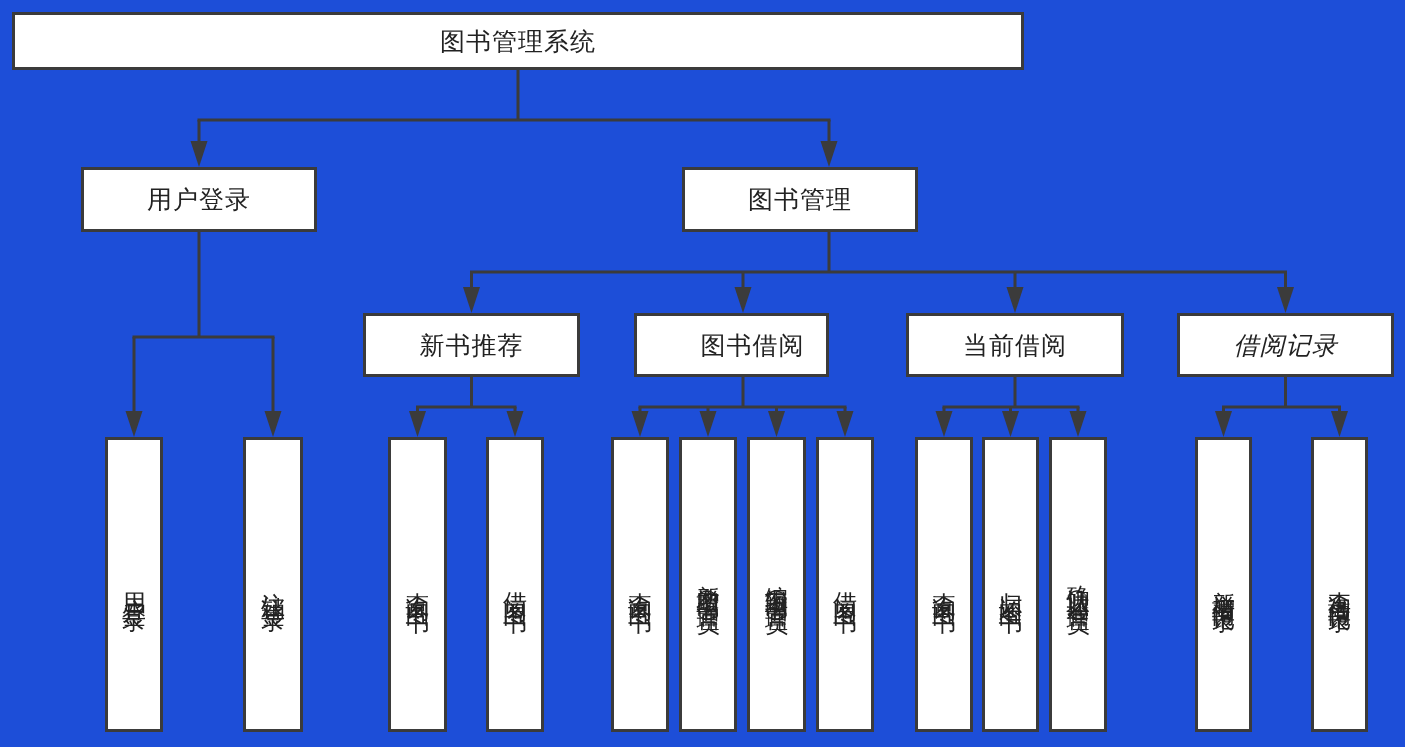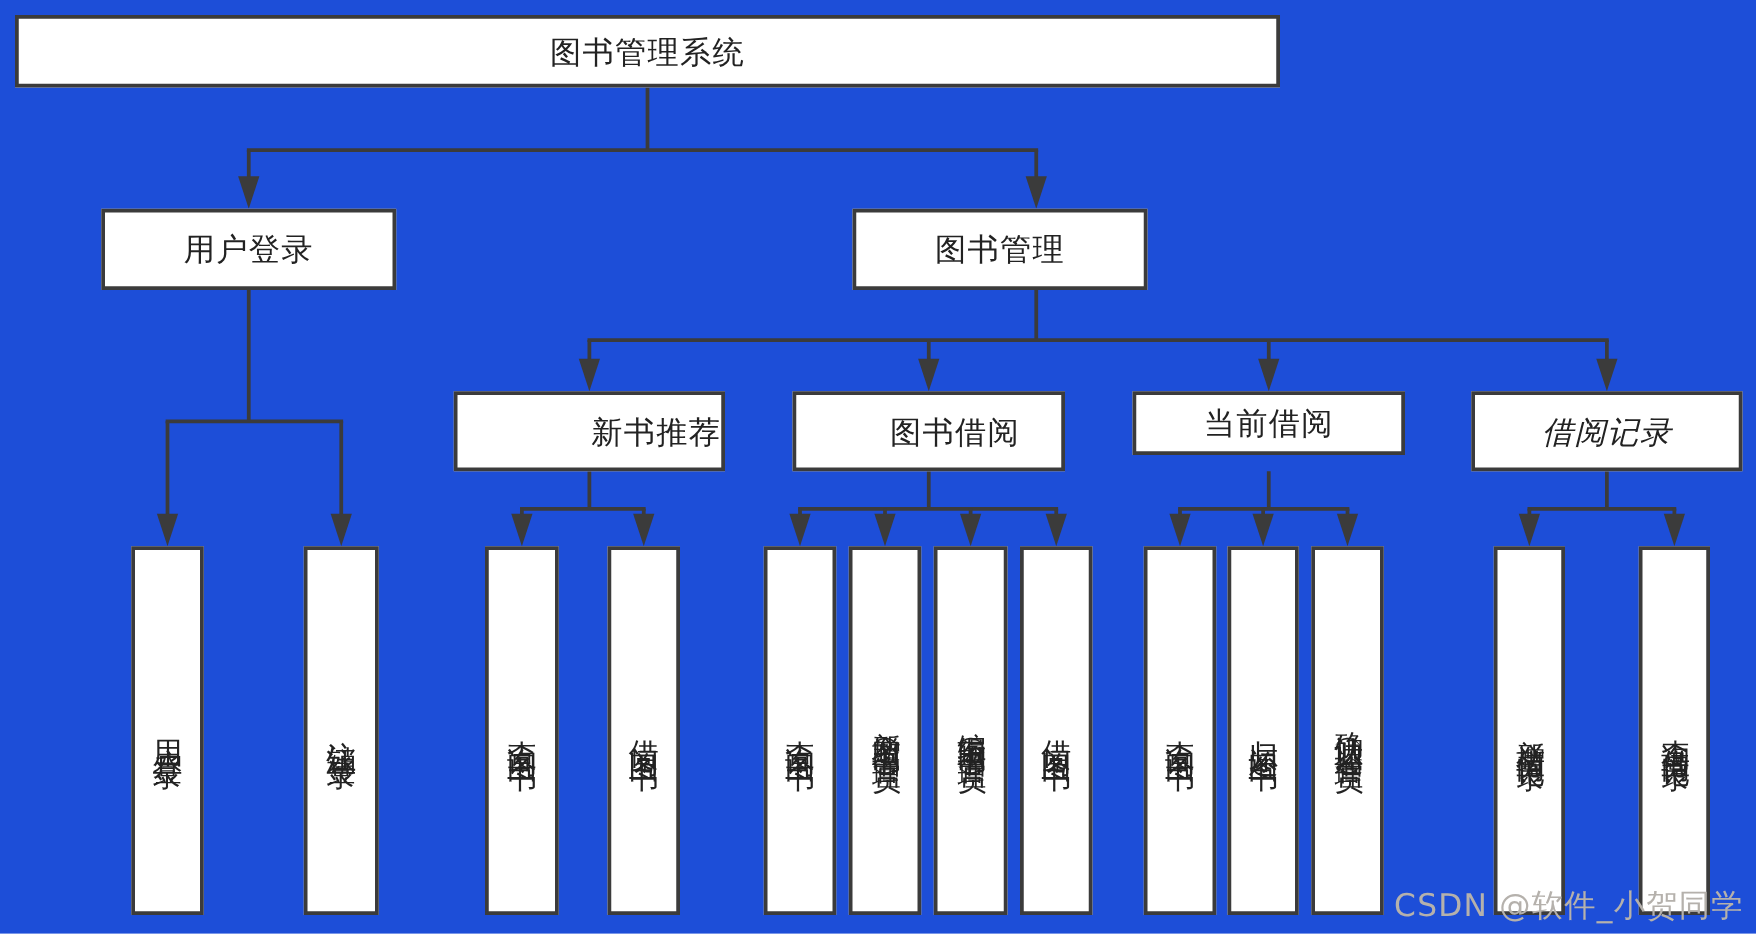--- a/index.html
+++ b/index.html
@@ -113,45 +113,45 @@
       </div>
       <div class="node v-box" style="left: 105px; top: 437px; width: 58px; height: 295px;">
         <span class="label">用户登录</span>
       </div>
       <div class="node v-box" style="left: 243px; top: 437px; width: 60px; height: 295px;">
         <span class="label">注销登录</span>
       </div>
       <div class="node h-box" style="left: 682px; top: 167px; width: 236px; height: 65px;">
         <span class="label">图书管理</span>
       </div>
-      <div class="node h-box" style="left: 363px; top: 313px; width: 217px; height: 64px; justify-content: flex-end;">
+      <div class="node h-box" style="left: 363px; top: 313px; width: 217px; height: 64px;">
         <span class="label">新书推荐</span>
       </div>
       <div class="node v-box" style="left: 388px; top: 437px; width: 59px; height: 295px;">
         <span class="label">查询图书</span>
       </div>
       <div class="node v-box" style="left: 486px; top: 437px; width: 58px; height: 295px;">
         <span class="label">借阅图书</span>
       </div>
-      <div class="node h-box" style="left: 634px; top: 313px; width: 218px; height: 64px; padding-left: 42px;">
+      <div class="node h-box" style="left: 634px; top: 313px; width: 195px; height: 64px; padding-left: 42px;">
         <span class="label">图书借阅</span>
       </div>
       <div class="node v-box" style="left: 611px; top: 437px; width: 58px; height: 295px;">
         <span class="label">查询图书</span>
       </div>
       <div class="node v-box" style="left: 679px; top: 437px; width: 58px; height: 295px;">
         <span class="label long">新增图书（管理员）</span>
       </div>
       <div class="node v-box" style="left: 747px; top: 437px; width: 59px; height: 295px;">
         <span class="label long">编辑图书（管理员）</span>
       </div>
       <div class="node v-box" style="left: 816px; top: 437px; width: 58px; height: 295px;">
         <span class="label">借阅图书</span>
       </div>
-      <div class="node h-box" style="left: 906px; top: 313px; width: 218px; height: 51px;">
+      <div class="node h-box" style="left: 906px; top: 313px; width: 218px; height: 64px;">
         <span class="label">当前借阅</span>
       </div>
       <div class="node v-box" style="left: 915px; top: 437px; width: 58px; height: 295px;">
         <span class="label">查询图书</span>
       </div>
       <div class="node v-box" style="left: 982px; top: 437px; width: 57px; height: 295px;">
         <span class="label">归还图书</span>
       </div>
       <div class="node v-box" style="left: 1049px; top: 437px; width: 58px; height: 295px;">
         <span class="label long">确认归还（管理员）</span>
@@ -159,14 +159,13 @@
       <div class="node h-box" style="left: 1177px; top: 313px; width: 217px; height: 64px; font-style: italic;">
         <span class="label">借阅记录</span>
       </div>
       <div class="node v-box" style="left: 1195px; top: 437px; width: 57px; height: 295px;">
         <span class="label long">新增借阅记录</span>
       </div>
       <div class="node v-box" style="left: 1311px; top: 437px; width: 57px; height: 295px;">
         <span class="label long">查询借阅记录</span>
       </div>
     </div>
-  <div id="watermark">CSDN @软件_小贺同学</div>
 </div>
 
 </body></html>

